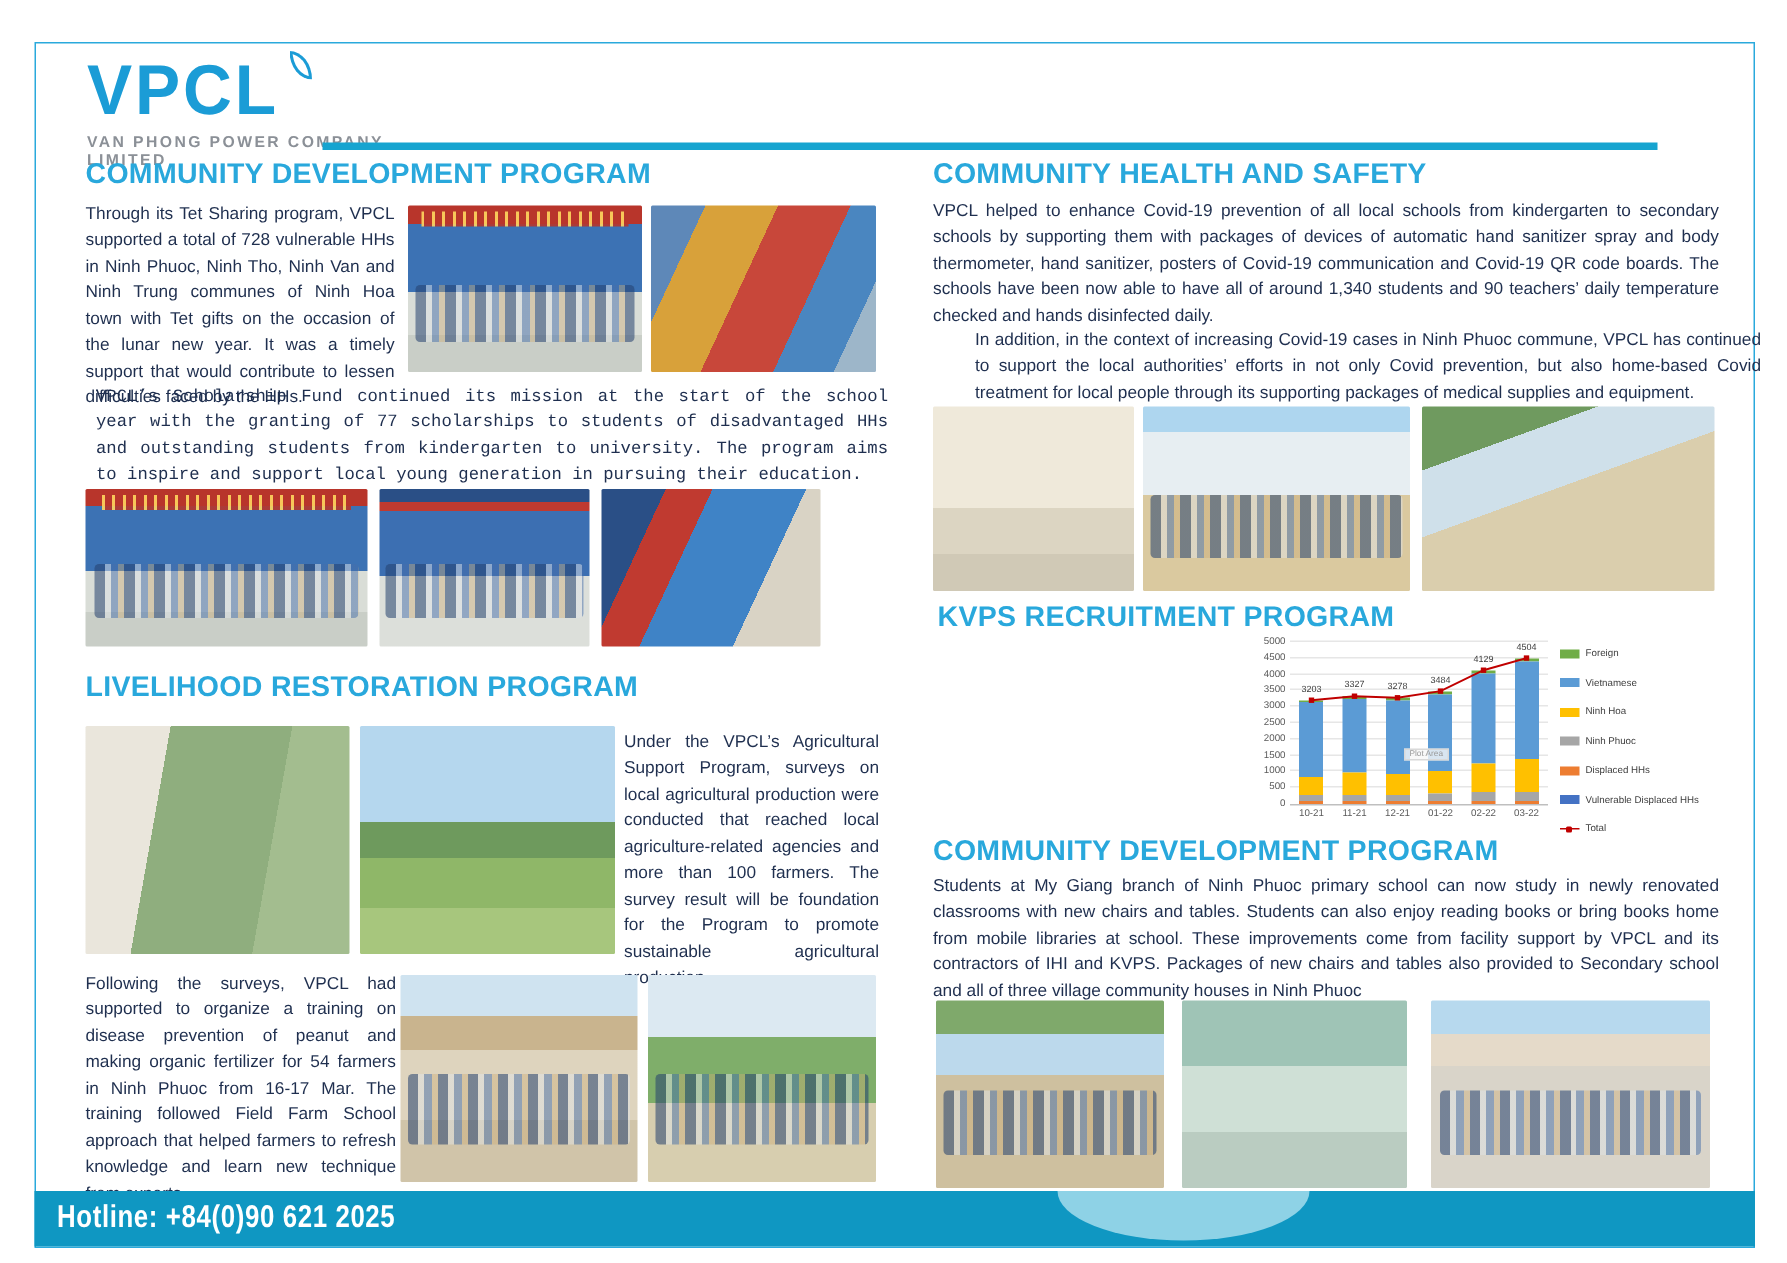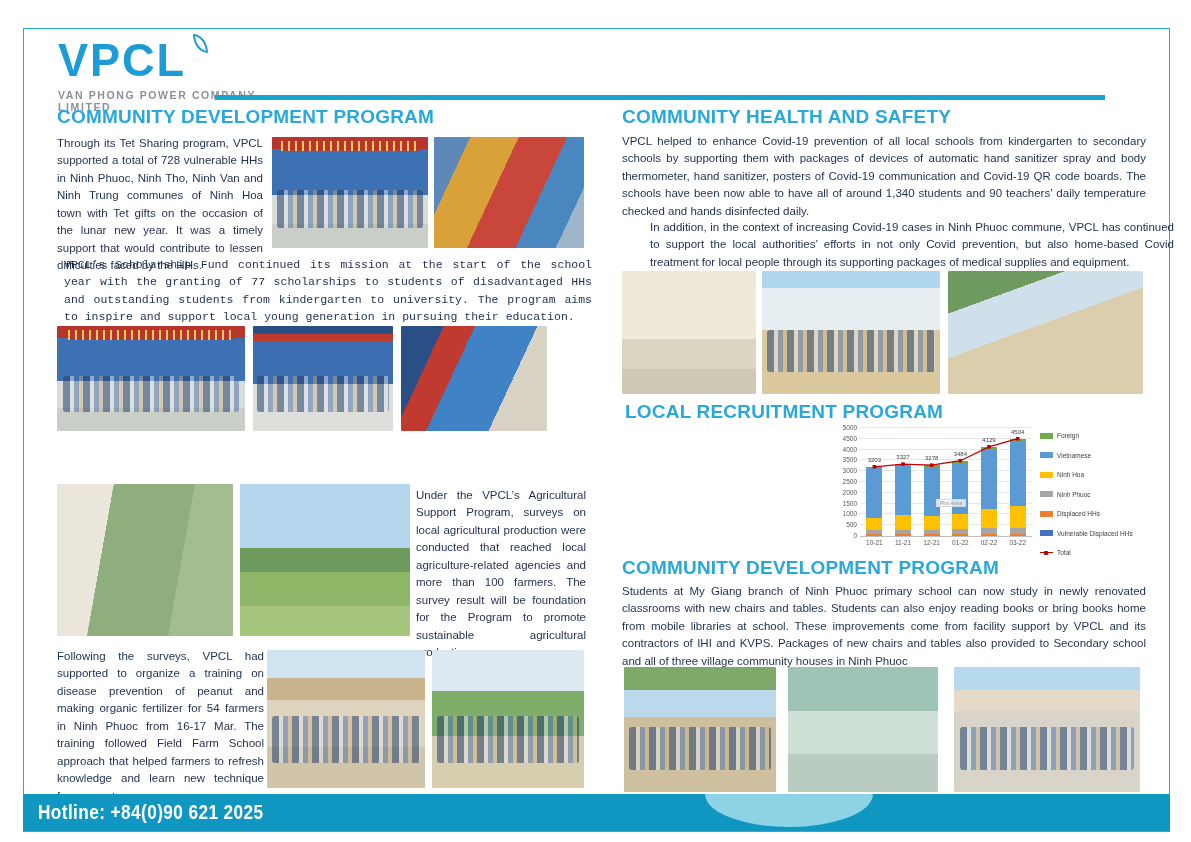--- a/index.html
+++ b/index.html
@@ -96,37 +96,38 @@
   <div class="para" style="left:57px;top:135px;width:206px;">Through its Tet Sharing program, VPCL supported a total of 728 vulnerable HHs in Ninh Phuoc, Ninh Tho, Ninh Van and Ninh Trung communes of Ninh Hoa town with Tet gifts on the occasion of the lunar new year. It was a timely support that would contribute to lessen difficulties faced by the HHs.</div>
   <div class="photo ph-hall crowd banner-red" style="left:272px;top:137px;width:156px;height:111px;"></div>
   <div class="photo ph-gifts" style="left:434px;top:137px;width:150px;height:111px;"></div>
 
   <div class="para" style="left:64px;top:256px;width:528px;font-family:Liberation Mono, monospace;">VPCL’s Scholarship Fund continued its mission at the start of the school year with the granting of 77 scholarships to students of disadvantaged HHs and outstanding students from kindergarten to university. The program aims to inspire and support local young generation in pursuing their education.</div>
 
   <div class="photo ph-hall crowd banner-red" style="left:57px;top:326px;width:188px;height:105px;"></div>
   <div class="photo ph-hall2 crowd" style="left:253px;top:326px;width:140px;height:105px;"></div>
   <div class="photo ph-award" style="left:401px;top:326px;width:146px;height:105px;"></div>
 
+  <div class="h-section" style="left:57px;top:448px;">LIVELIHOOD RESTORATION PROGRAM</div>
   <div class="photo ph-porch" style="left:57px;top:484px;width:176px;height:152px;"></div>
   <div class="photo ph-field" style="left:240px;top:484px;width:170px;height:152px;"></div>
   <div class="para" style="left:416px;top:487px;width:170px;">Under the VPCL’s Agricultural Support Program, surveys on local agricultural production were conducted that reached local agriculture-related agencies and more than 100 farmers. The survey result will be foundation for the Program to promote sustainable agricultural production.</div>
 
   <div class="para" style="left:57px;top:648px;width:207px;">Following the surveys, VPCL had supported to organize a training on disease prevention of peanut and making organic fertilizer for 54 farmers in Ninh Phuoc from 16-17 Mar. The training followed Field Farm School approach that helped farmers to refresh knowledge and learn new technique from experts.</div>
   <div class="photo ph-shed crowd" style="left:267px;top:650px;width:158px;height:138px;"></div>
   <div class="photo ph-green crowd" style="left:432px;top:650px;width:152px;height:138px;"></div>
 
   <div class="h-section" style="left:622px;top:106px;">COMMUNITY HEALTH AND SAFETY</div>
   <div class="para" style="left:622px;top:133px;width:524px;">VPCL helped to enhance Covid-19 prevention of all local schools from kindergarten to secondary schools by supporting them with packages of devices of automatic hand sanitizer spray and body thermometer, hand sanitizer, posters of Covid-19 communication and Covid-19 QR code boards. The schools have been now able to have all of around 1,340 students and 90 teachers’ daily temperature checked and hands disinfected daily.</div>
   <div class="para" style="left:622px;top:219px;width:524px;margin-left:28px;">In addition, in the context of increasing Covid-19 cases in Ninh Phuoc commune, VPCL has continued to support the local authorities’ efforts in not only Covid prevention, but also home-based Covid treatment for local people through its supporting packages of medical supplies and equipment.</div>
 
   <div class="photo ph-clinic" style="left:622px;top:271px;width:134px;height:123px;"></div>
   <div class="photo ph-school crowd" style="left:762px;top:271px;width:178px;height:123px;"></div>
   <div class="photo ph-station" style="left:948px;top:271px;width:195px;height:123px;"></div>
 
-  <div class="h-section" style="left:625px;top:401px;">LOCAL RECRUITMENT PROGRAM</div>
+  <div class="h-section" style="left:625px;top:401px;">KVPS RECRUITMENT PROGRAM</div>
 
   <div class="chart">
     <div class="y-axis">
         <div>5000</div>
         <div>4500</div>
         <div>4000</div>
         <div>3500</div>
         <div>3000</div>
         <div>2500</div>
         <div>2000</div>

